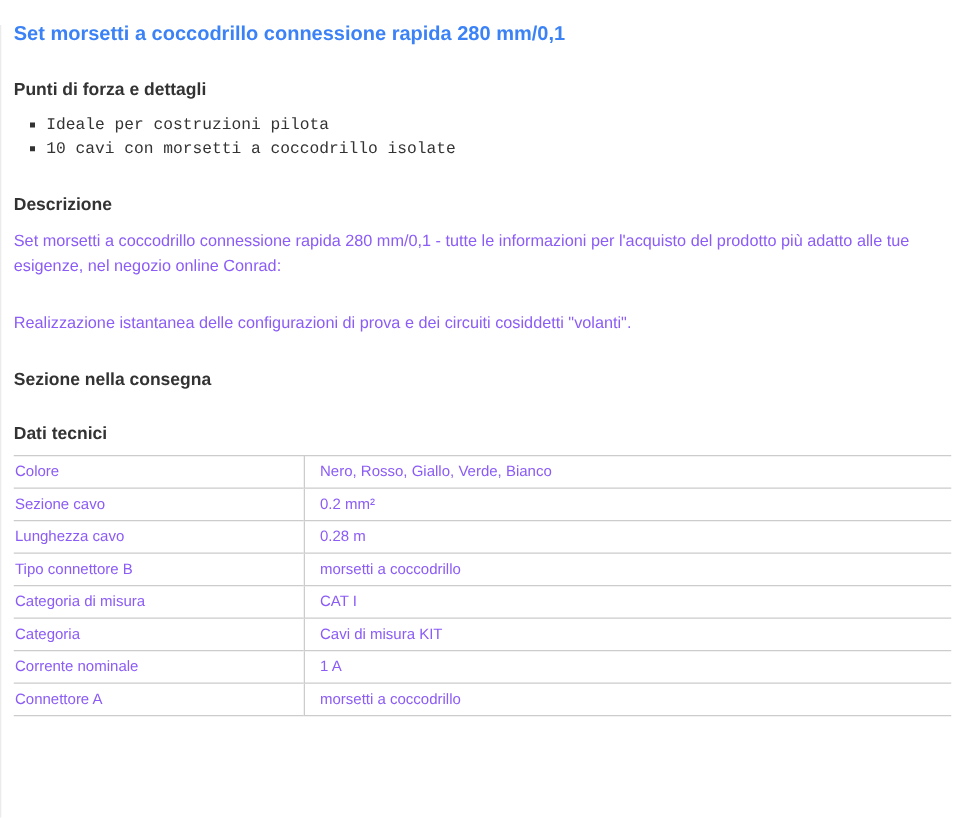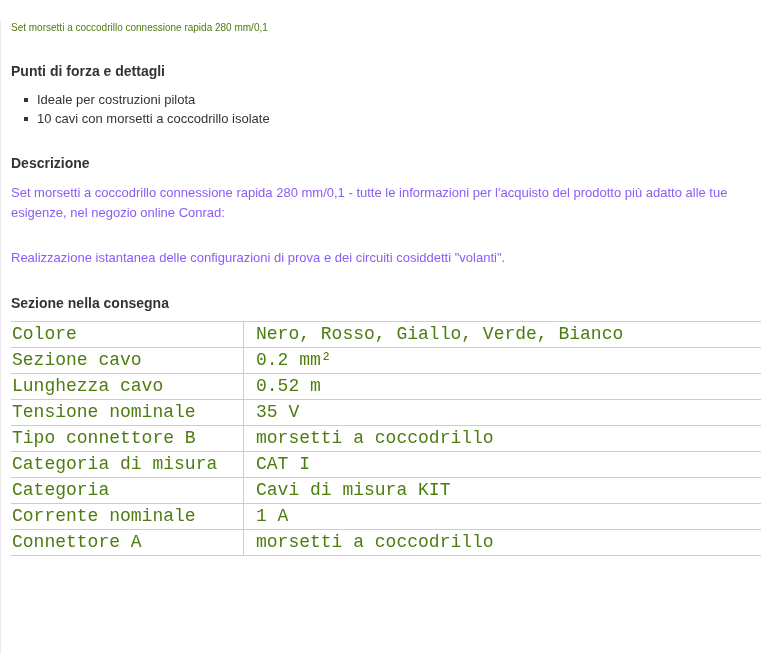--- a/index.html
+++ b/index.html
@@ -16,36 +16,37 @@
   }
   .page {
     box-sizing: border-box;
     width: 776px;
     height: 654px;
     border-left: 1px solid #ebebeb;
     padding: 0 16px 0 10px;
   }
   .page-title {
     margin: 20px 0 0 0;
-    font-size: 10px;
+    font-size: 16px;
     line-height: 16px;
-    font-weight: normal;
-    color: #4d7c0f;
+    font-weight: bold;
+    color: #3b82f6;
   }
   .section-heading {
     margin: 27px 0 0 0;
     font-size: 14px;
     line-height: 16px;
     font-weight: bold;
     color: #333333;
   }
   .bullet-list {
     margin: 11px 0 0 0;
     padding: 0 0 0 26px;
     list-style: none;
+    font-family: Liberation Mono, monospace;
   }
   .bullet-list li {
     position: relative;
     font-size: 13px;
     line-height: 19px;
     color: #333333;
   }
   .bullet-list li::before {
     content: "";
     position: absolute;
@@ -66,26 +67,25 @@
     margin-top: 25px;
   }
   .tech-table {
     margin-top: 10px;
     width: 750px;
     border-collapse: collapse;
     border-bottom: 1px solid #cccccc;
   }
   .tech-table td {
     border-top: 1px solid #cccccc;
-    font-size: 18px;
+    font-size: 12px;
     line-height: 15px;
     padding: 5px 4px 5px 0;
-    color: #4d7c0f;
+    color: #8b5cf6;
     vertical-align: middle;
-    font-family: Liberation Mono, monospace;
   }
   .tech-table td.spec-label {
     width: 227px;
     border-right: 1px solid #cccccc;
     padding-left: 1px;
   }
   .tech-table td.spec-value {
     padding-left: 12px;
   }
 </style>
@@ -101,37 +101,34 @@
     <li>Ideale per costruzioni pilota</li>
     <li>10 cavi con morsetti a coccodrillo isolate</li>
   </ul>
 
   <h2 class="section-heading">Descrizione</h2>
   <p class="paragraph">Set morsetti a coccodrillo connessione rapida 280 mm/0,1 - tutte le informazioni per l'acquisto del prodotto più adatto alle tue esigenze, nel negozio online Conrad:</p>
   <p class="paragraph">Realizzazione istantanea delle configurazioni di prova e dei circuiti cosiddetti "volanti".</p>
 
   <h2 class="section-heading">Sezione nella consegna</h2>
 
+  <h2 class="section-heading">Dati tecnici</h2>
   <table class="tech-table">
     <tbody>
       <tr>
         <td class="spec-label">Colore</td>
         <td class="spec-value">Nero, Rosso, Giallo, Verde, Bianco</td>
       </tr>
       <tr>
         <td class="spec-label">Sezione cavo</td>
         <td class="spec-value">0.2 mm²</td>
       </tr>
       <tr>
         <td class="spec-label">Lunghezza cavo</td>
-        <td class="spec-value">0.52 m</td>
-      </tr>
-      <tr>
-        <td class="spec-label">Tensione nominale</td>
-        <td class="spec-value">35 V</td>
+        <td class="spec-value">0.28 m</td>
       </tr>
       <tr>
         <td class="spec-label">Tipo connettore B</td>
         <td class="spec-value">morsetti a coccodrillo</td>
       </tr>
       <tr>
         <td class="spec-label">Categoria di misura</td>
         <td class="spec-value">CAT I</td>
       </tr>
       <tr>

